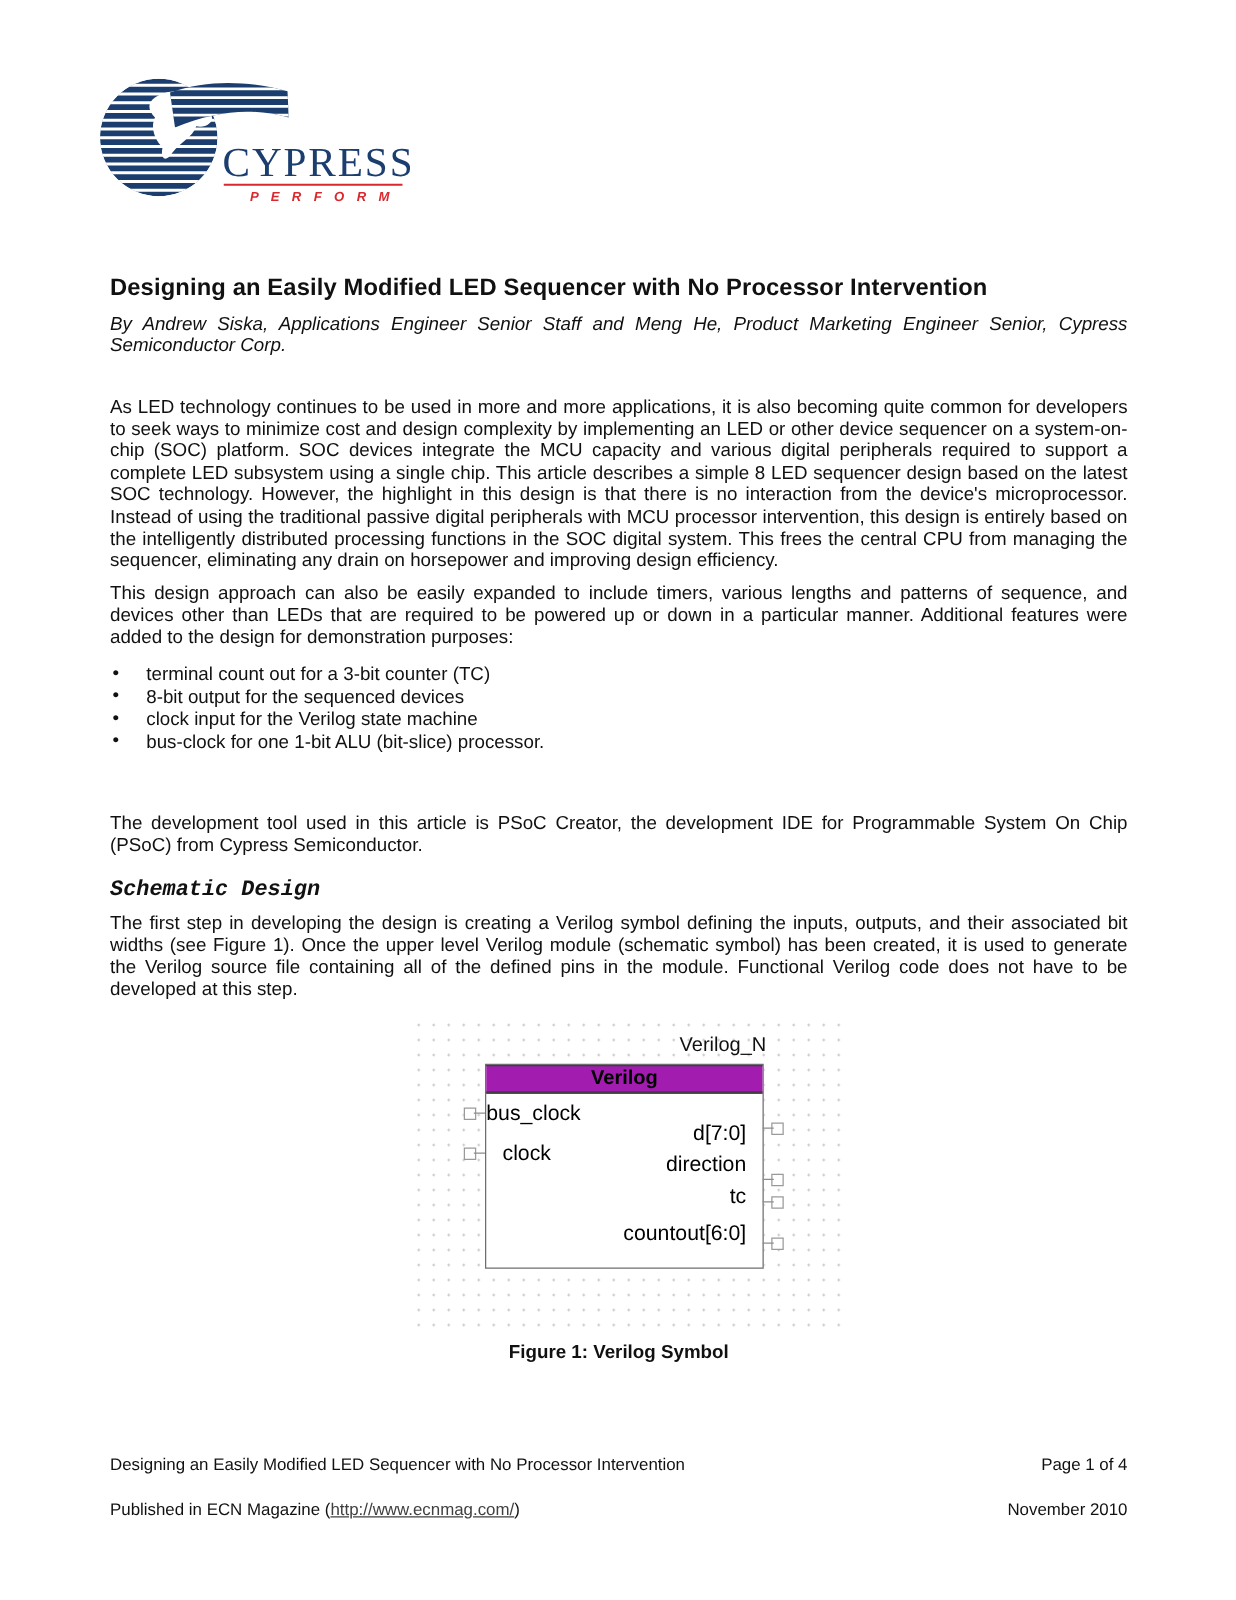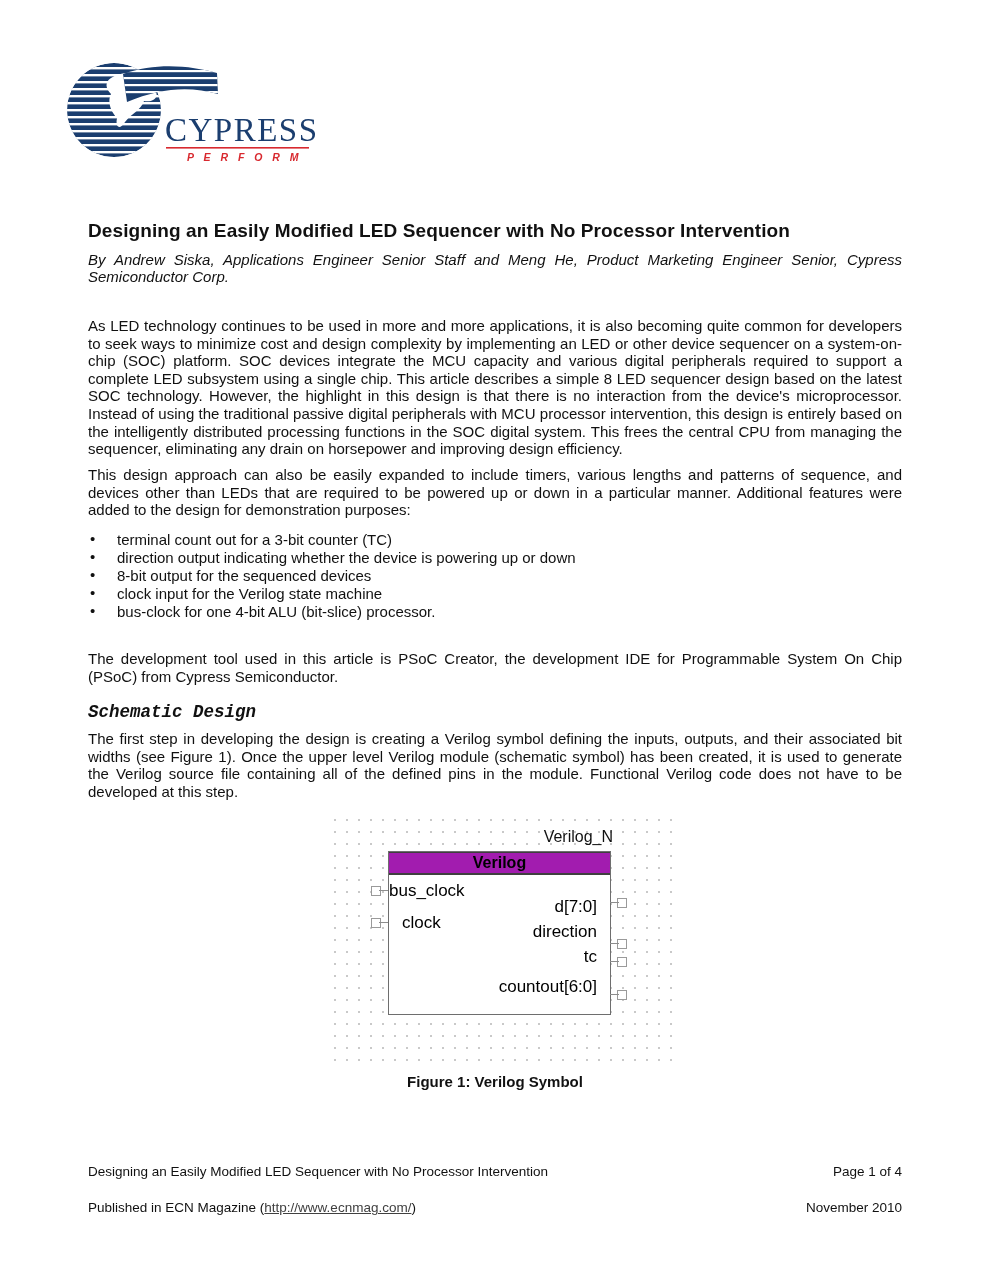--- a/index.html
+++ b/index.html
@@ -1,20 +1,20 @@
 <!DOCTYPE html>
 <html><head>
 <meta charset="utf-8">
 <style>
   html,body{margin:0;padding:0;background:#ffffff;}
   body{width:989px;height:1280px;position:relative;font-family:"Liberation Sans",sans-serif;color:#111;}
   .page{position:absolute;inset:0;background:#fff;overflow:hidden;}
 
   
-  .logo{position:absolute;left:65px;top:58px;width:250px;height:108px;text-align:center;}
+  .logo{position:absolute;left:78px;top:58px;width:250px;height:108px;text-align:center;}
 
   
   .col{position:absolute;left:88px;width:814px;}
   .title{top:220px;font-size:19px;font-weight:bold;letter-spacing:.1px;}
   .byline{top:251px;font-size:15px;font-style:italic;line-height:17px;text-align:justify;}
   .para{font-size:15px;line-height:17.6px;text-align:justify;}
   .p1{top:317px;}
   .p2{top:466px;}
   .ptool{top:650px;}
   .p4{top:730px;}
@@ -113,24 +113,23 @@
   </div>
 
   <div class="col title">Designing an Easily Modified LED Sequencer with No Processor Intervention</div>
   <div class="col byline">By Andrew Siska, Applications Engineer Senior Staff and Meng He, Product Marketing Engineer Senior, Cypress Semiconductor Corp.</div>
 
   <div class="col para p1">As LED technology continues to be used in more and more applications, it is also becoming quite common for developers to seek ways to minimize cost and design complexity by implementing an LED or other device sequencer on a system-on-chip (SOC) platform.  SOC devices integrate the MCU capacity and various digital peripherals required to support a complete LED subsystem using a single chip.  This article describes a simple 8 LED sequencer design based on the latest SOC technology.  However, the highlight in this design is that there is no interaction from the device's microprocessor.  Instead of using the traditional passive digital peripherals with MCU processor intervention, this design is entirely based on the intelligently distributed processing functions in the SOC digital system.  This frees the central CPU from managing the sequencer, eliminating any drain on horsepower and improving design efficiency.</div>
   <div class="col para p2">This design approach can also be easily expanded to include timers, various lengths and patterns of sequence, and devices other than LEDs that are required to be powered up or down in a particular manner. Additional features were added to the design for demonstration purposes:</div>
 
   <ul class="col bullets">
     <li>terminal count out for a 3-bit counter (TC)</li>
-    <li>direction output indicating whether the device is powering up or down</li>
     <li>8-bit output for the sequenced devices</li>
     <li>clock input for the Verilog state machine</li>
-    <li>bus-clock for one 4-bit ALU (bit-slice) processor.</li>
+    <li>bus-clock for one 1-bit ALU (bit-slice) processor.</li>
   </ul>
 
   <div class="col para ptool">The development tool used in this article is PSoC Creator, the development IDE for Programmable System On Chip (PSoC) from Cypress Semiconductor.</div>
 
   <div class="col sect-head">Schematic Design</div>
   <div class="col para p4">The first step in developing the design is creating a Verilog symbol defining the inputs, outputs, and their associated bit widths (see Figure 1). Once the upper level Verilog module (schematic symbol) has been created, it is used to generate the Verilog source file containing all of the defined pins in the module.  Functional Verilog code does not have to be developed at this step.</div>
 
   <div class="figure">
     <div class="instance-label">Verilog_N</div>
 

